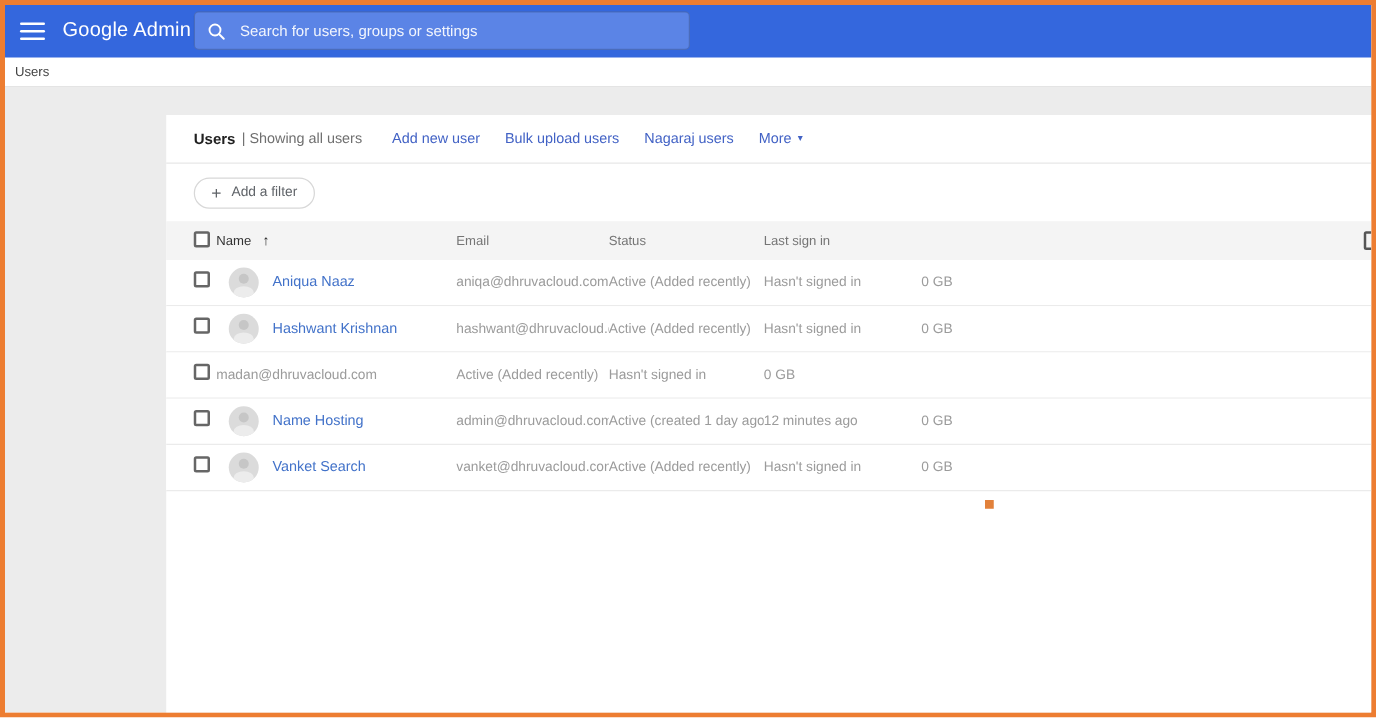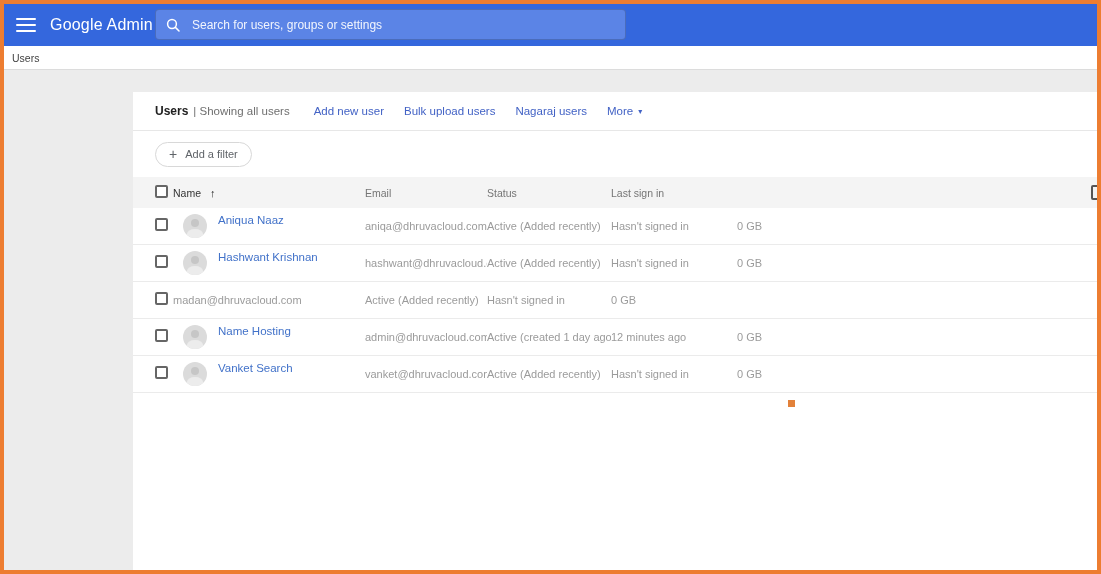--- a/index.html
+++ b/index.html
@@ -19,21 +19,21 @@
     height:42px; flex:0 0 42px;
     background:var(--topbar-bg, #3467dd);
     display:flex; align-items:center;
     padding:0 10px; position:relative;
   }
   .menu-btn { width:20px; height:14px; margin-left:2px; display:flex; flex-direction:column; justify-content:space-between; cursor:pointer; }
   .menu-btn span { display:block; height:2px; background:#fff; border-radius:1px; }
   .brand { color:#fff; font-size:16px; margin-left:14px; letter-spacing:.2px; white-space:nowrap; }
   .searchbox {
     position:absolute; left:151px; top:5px;
-    width:471px; height:31px;
+    width:397px; height:31px;
     background:var(--search-bg, #5b84e6);
     border:1px solid rgba(0,0,0,0.18);
     border-radius:4px;
     display:flex; align-items:center; padding:0 10px;
   }
   .searchbox svg { flex:0 0 auto; }
   .searchbox input {
     flex:1; margin-left:12px; border:none; outline:none; background:transparent;
     color:#fff; font-size:12px; font-family:"Liberation Sans", sans-serif;
   }
@@ -87,21 +87,21 @@
   .sort-arrow { margin-left:9px; font-size:11px; color:#212121; }
   .columns-peek {
     position:absolute; right:-7px; top:8px; width:13px; height:15px;
     border:2px solid #555; border-radius:2px; background:#f4f4f4;
   }
   .checkbox {
     width:13px; height:13px; border:2px solid #666; border-radius:2px;
     background:#fff; display:inline-block; cursor:pointer;
   }
   .trow { height:37px; border-bottom:1px solid #ebebeb; cursor:pointer; background:#fff; }
-  .c-name { display:flex; align-items:flex-start; }
+  .c-name { display:flex; align-items:center; }
   .avatar {
     width:24px; height:24px; border-radius:50%; background:#dbdbdb;
     margin-left:10px; margin-right:11px; position:relative; overflow:hidden; flex:0 0 24px;
   }
   .avatar::before { 
     content:""; position:absolute; left:8px; top:5px; width:8px; height:8px;
     border-radius:50%; background:#c6c6c6;
   }
   .avatar::after { 
     content:""; position:absolute; left:4px; top:15px; width:16px; height:10px;

